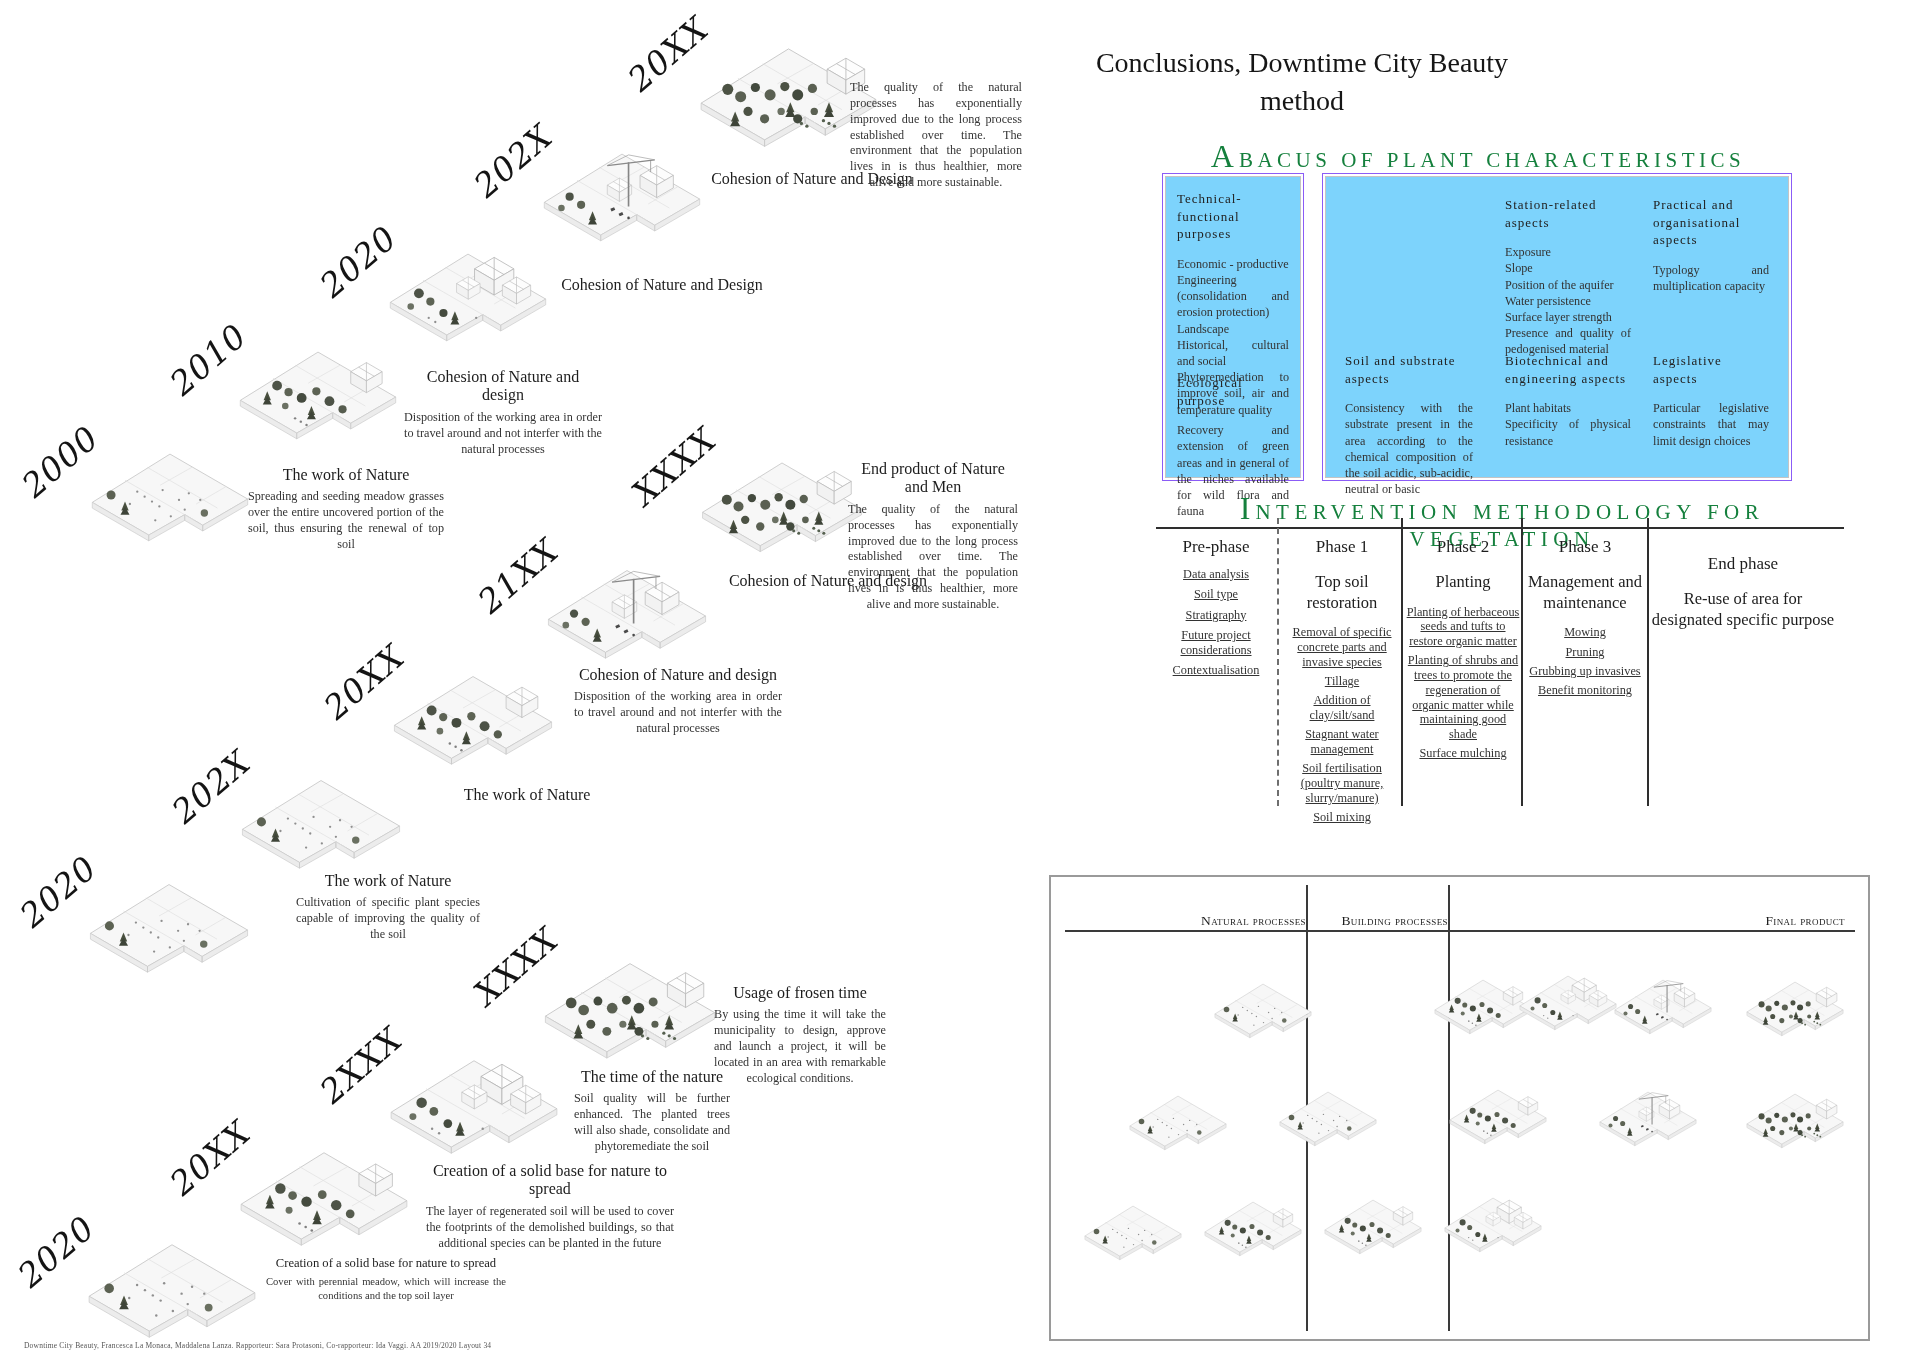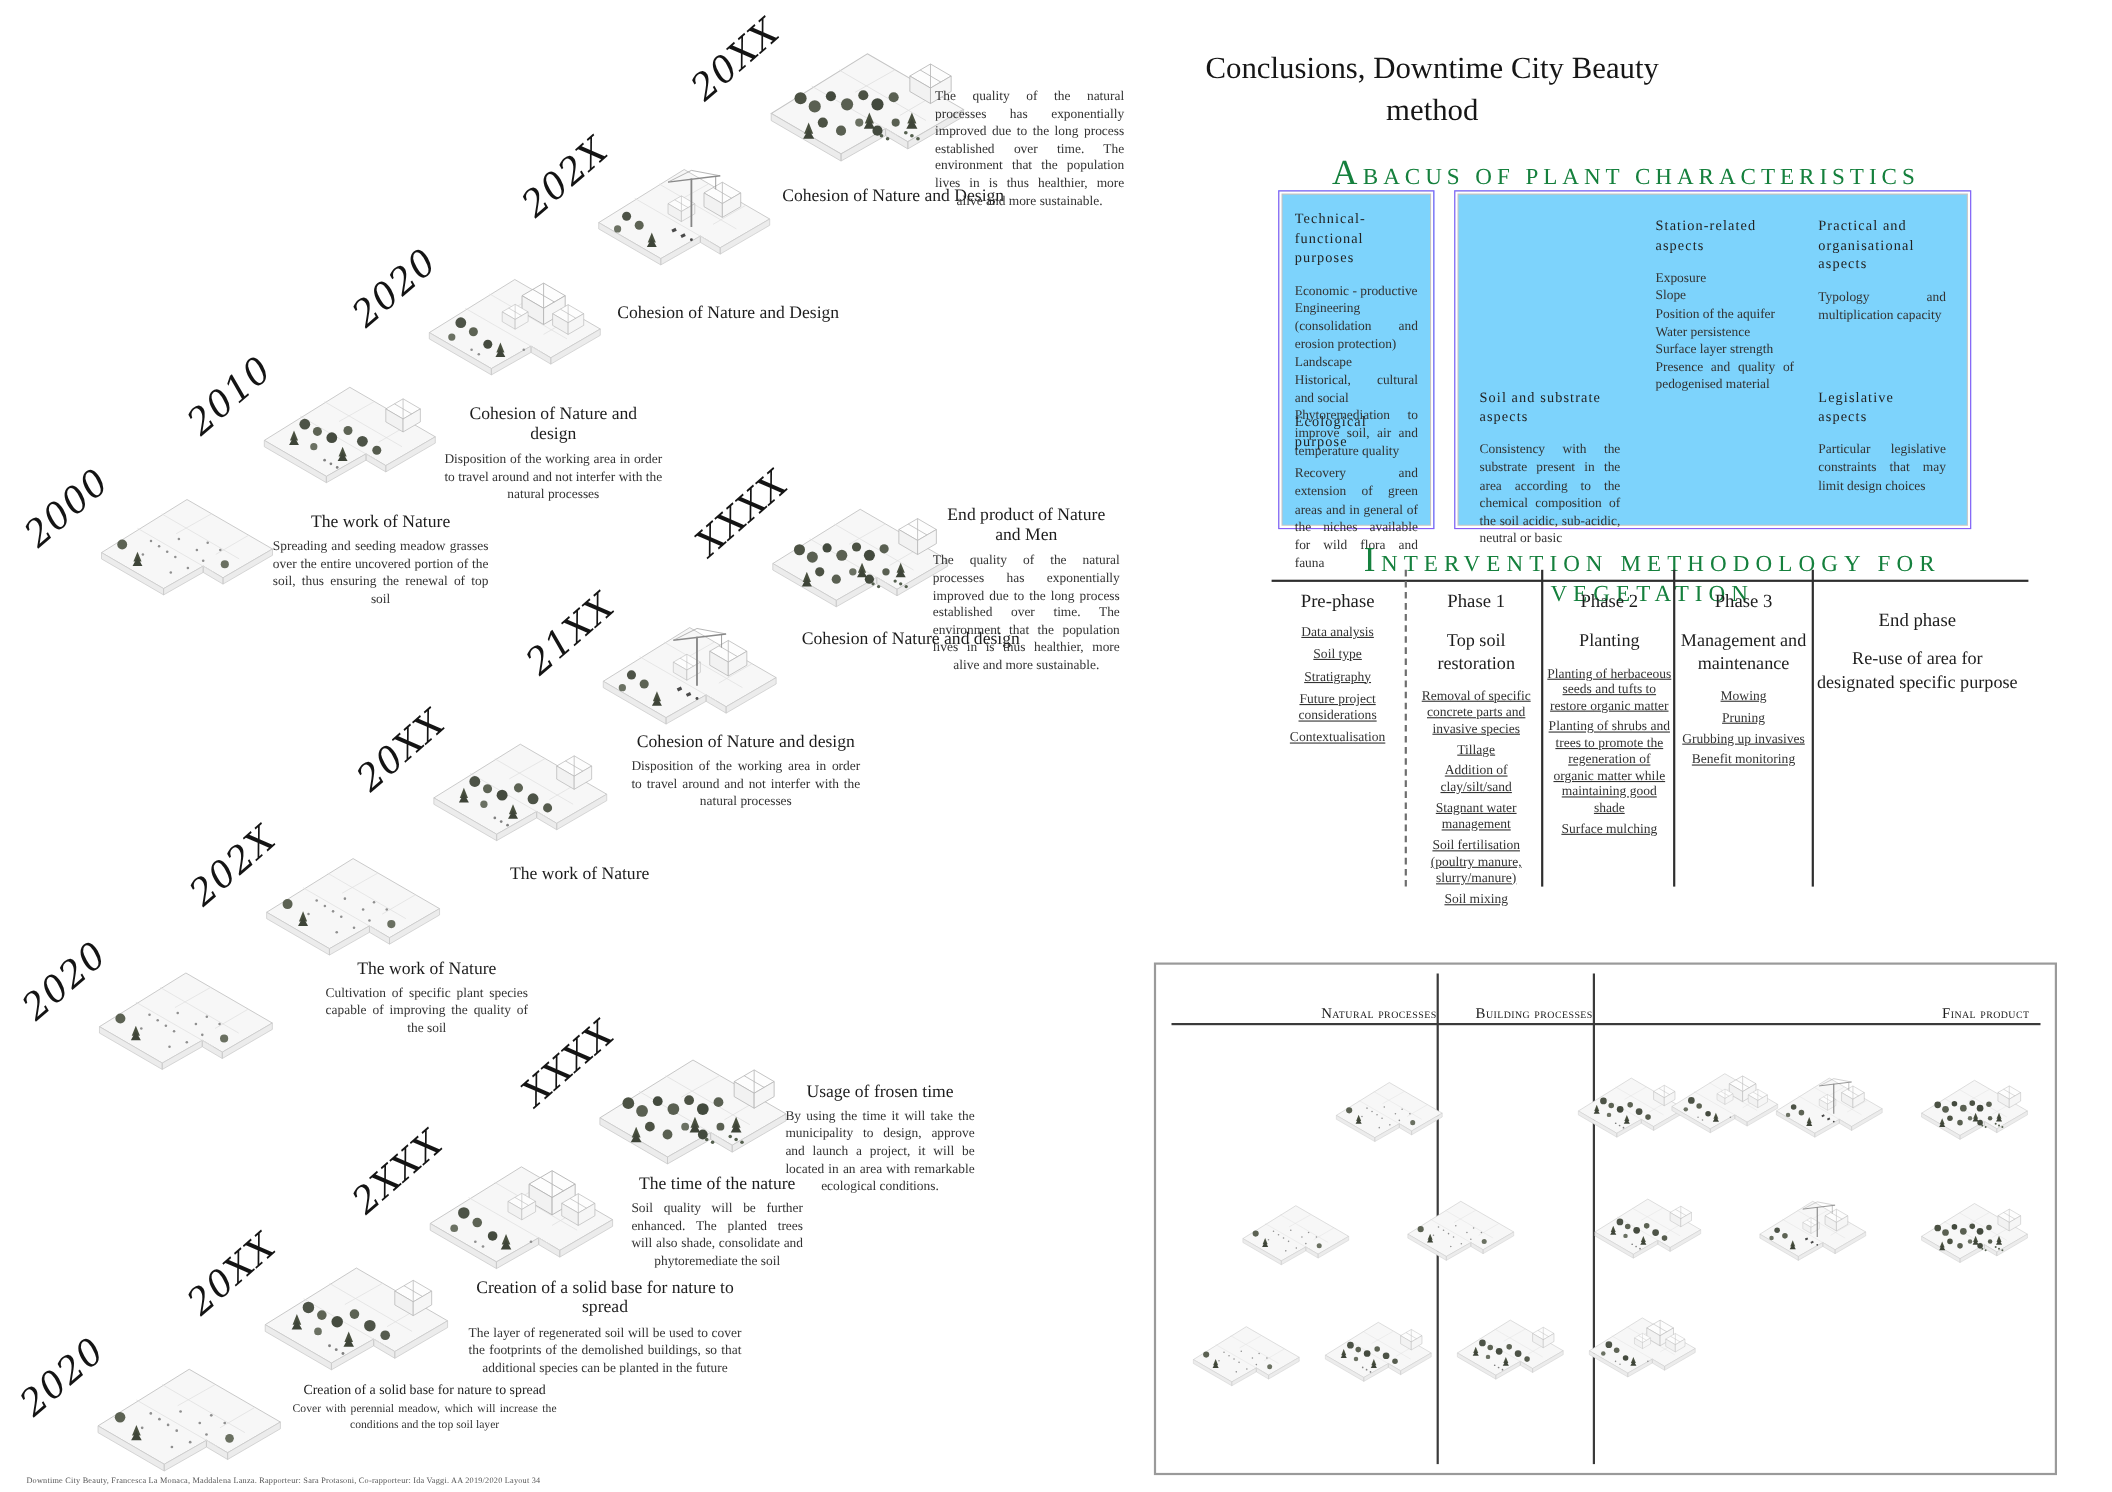--- a/index.html
+++ b/index.html
@@ -216,20 +216,27 @@
       <div class="ahead">Station-related aspects</div>
       <div style="margin-bottom: 13px;">
         <div class="aline aj">Exposure</div>
         <div class="aline aj">Slope</div>
         <div class="aline aj">Position of the aquifer</div>
         <div class="aline aj">Water persistence</div>
         <div class="aline aj">Surface layer strength</div>
         <div class="aline aj">Presence and quality of pedogenised material</div>
       </div>
     </div>
+    <div class="astack" style="left: 182px; top: 178px; width: 126px;">
+      <div class="ahead">Biotechnical and engineering aspects</div>
+      <div style="margin-bottom: 13px;">
+        <div class="aline aj">Plant habitats</div>
+        <div class="aline aj">Specificity of physical resistance</div>
+      </div>
+    </div>
     <div class="astack" style="left: 330px; top: 178px; width: 116px;">
       <div class="ahead">Legislative aspects</div>
       <div class="atext">Particular legislative constraints that may limit design choices</div>
     </div>
     <div class="astack" style="left: 330px; top: 22px; width: 116px;">
       <div class="ahead">Practical and organisational aspects</div>
       <div style="margin-bottom: 13px;">
         <div class="aline aj">Typology and multiplication capacity</div>
       </div>
     </div>

